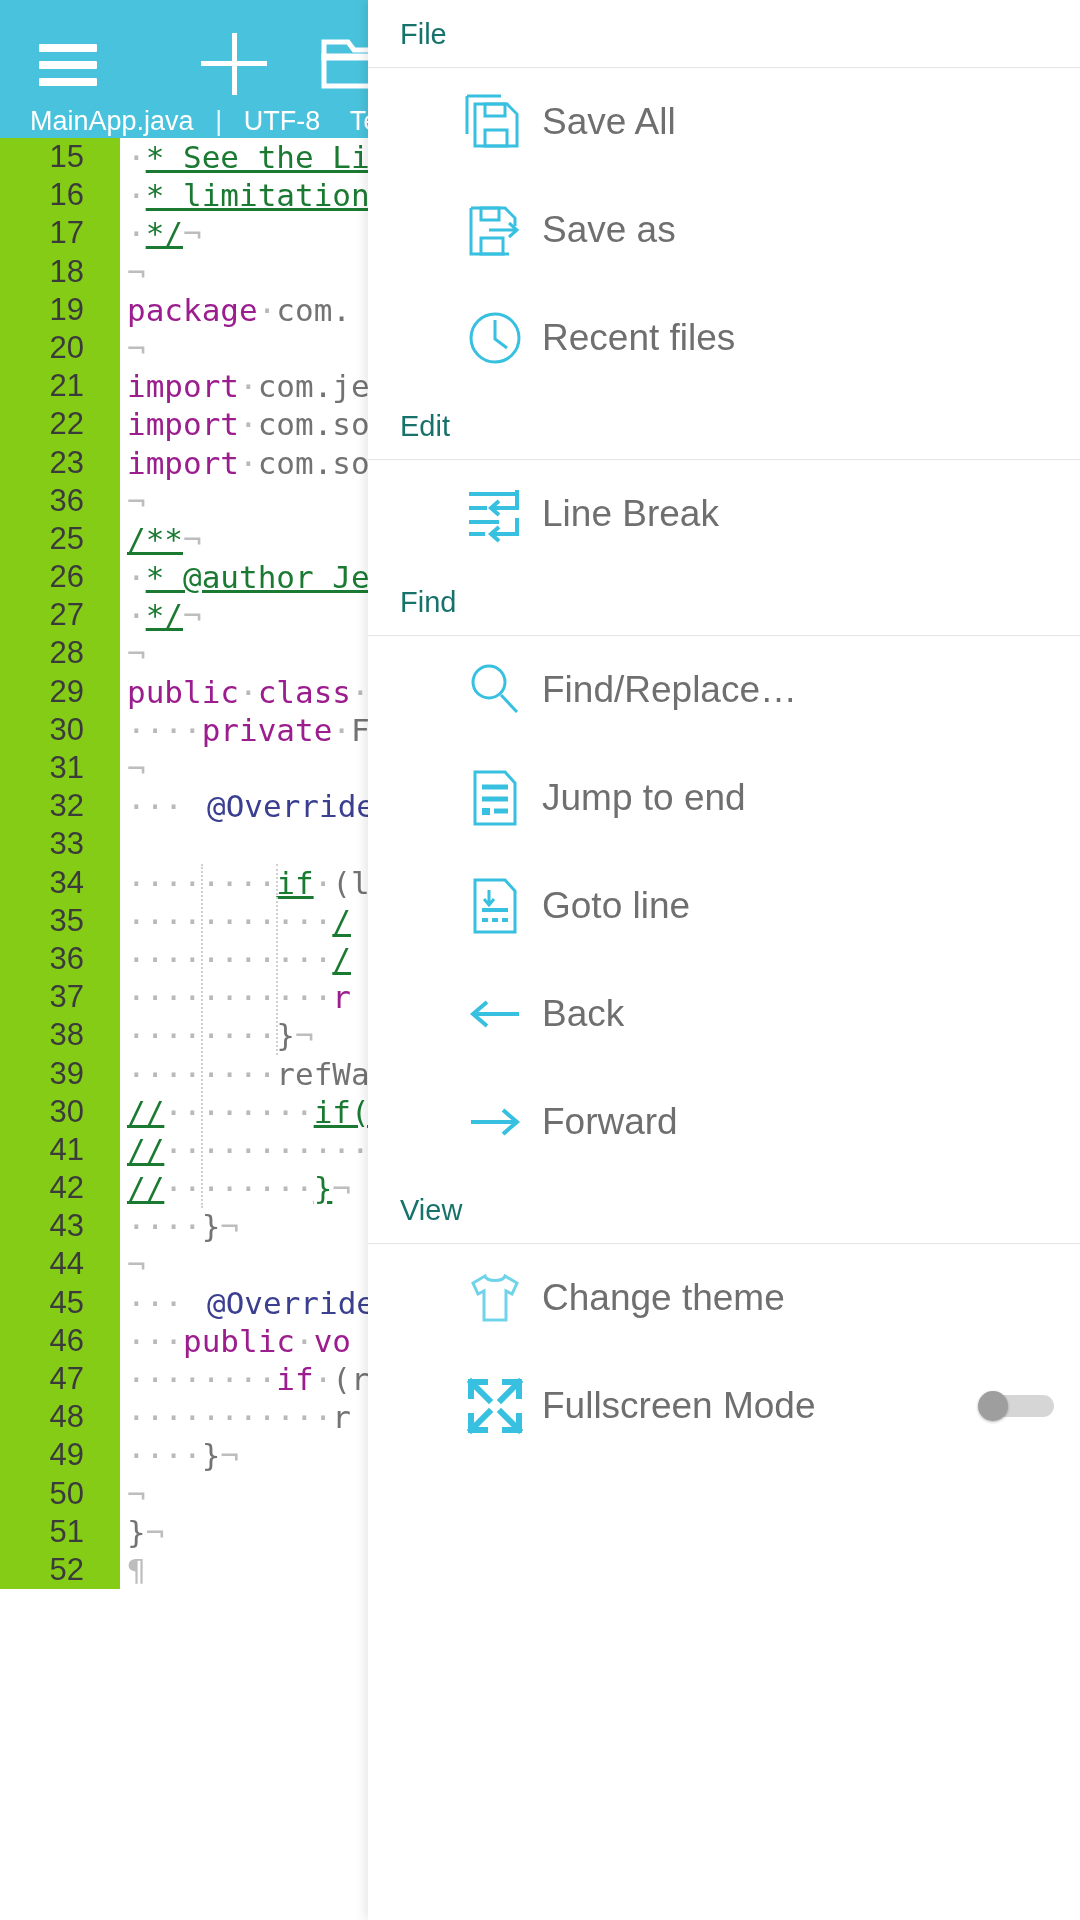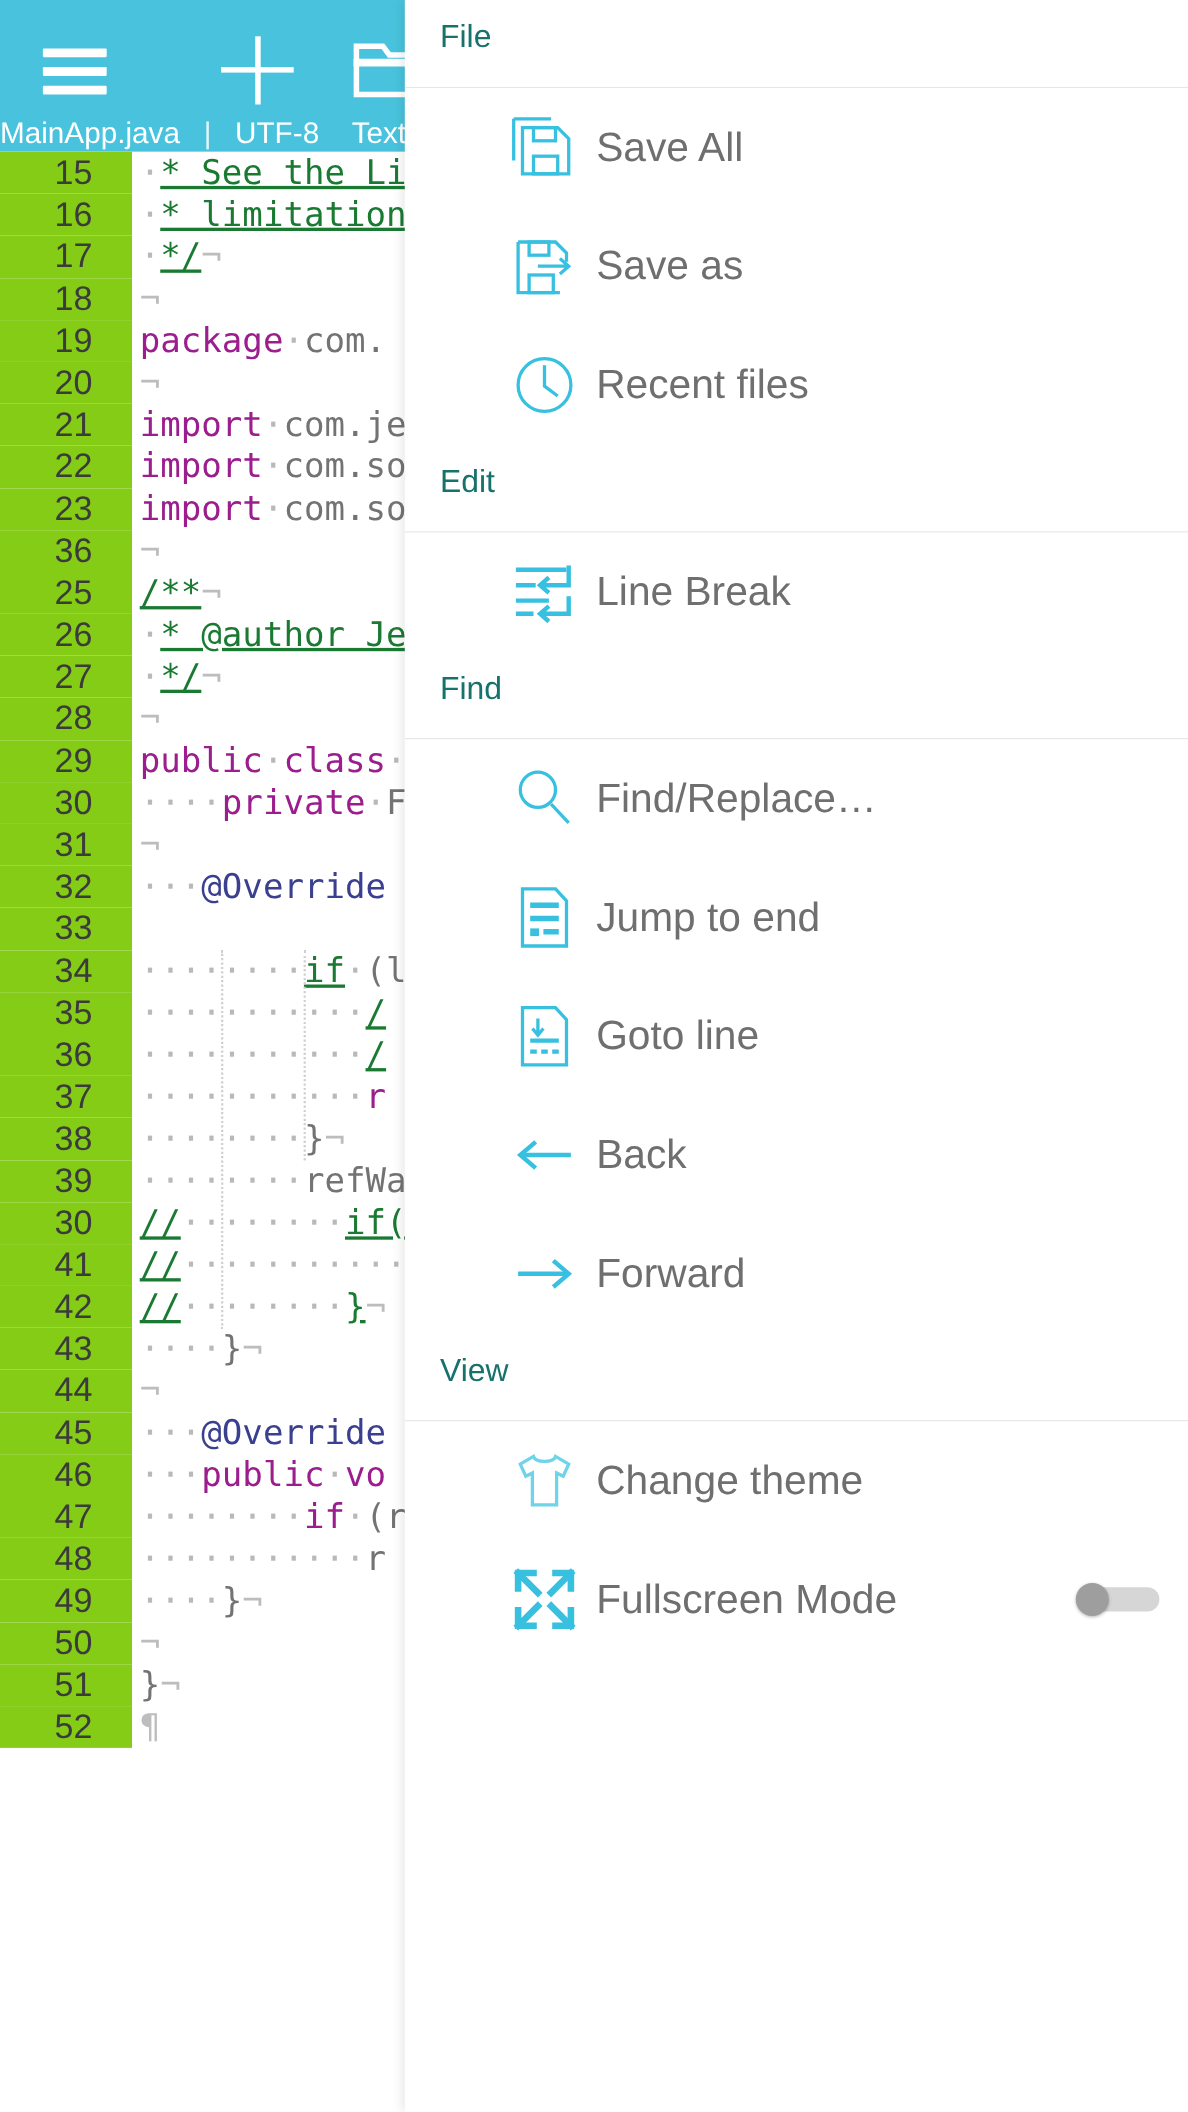--- a/index.html
+++ b/index.html
@@ -42,21 +42,21 @@
 
   #open-icon { left: 318px; }
 
   #statusline {
     position: absolute; left: 0; top: 104px; width: 1080px; height: 34px;
     color: #ffffff; font-size: 27px; line-height: 34px;
     white-space: nowrap;
   }
   #statusline span { display: inline-block; vertical-align: top; }
   .sl-sep { padding: 0 14px; opacity: .85; }
-  #sl-file { }
+  #sl-file { padding-left: 30px; }
   #sl-enc { }
   #sl-type { padding-left: 22px; }
 
   
   #code-area {
     position: absolute; left: 0; top: 138px; width: 1080px; height: 1782px;
     background: #ffffff;
     font-family: "DejaVu Sans Mono", monospace;
     font-size: 31px;
   }
@@ -78,39 +78,39 @@
     border-top: 11px solid #6d6d6d;
   }
   .codetext {
     position: absolute; left: 127px; top: 0; height: 38.2px;
     line-height: 38.2px; white-space: pre;
   }
   
   .cm  { color: #1a7a32; text-decoration: underline; }            
   .kw  { color: #9b1d8e; }            
   .pl  { color: #737373; }            
-  .an  { color: #3b3f8f; }            
+  .an  { color: #3b3f8f; margin-left: 24px; }            
   .ws  { color: #b9b9b9; }            
   .eol { color: #bdbdbd; }            
 
   
   #indent-guides { position: absolute; left: 0; top: 0; width: 1080px; height: 1782px; pointer-events: none; }
   .iguide {
     position: absolute; width: 0; border-left: 2px dotted #cfcfcf;
   }
 
   
   #menu-panel {
     position: absolute; right: 0; top: 0; width: 712px; height: 1920px;
     background: #ffffff;
     box-shadow: -3px 0 10px rgba(0,0,0,.10);
     overflow: hidden;
   }
   .sect-header {
-    position: relative; height: 80px;
+    position: relative; height: 68px;
     padding-left: 32px;
     color: #17726c; font-size: 29px; line-height: 68px;
     font-family: "Liberation Sans", sans-serif;
   }
   .sect-header::after {
     content: ""; position: absolute; left: 0; bottom: 0;
     width: 712px; height: 1px; background: #e6e6e6;
   }
   .menu-item {
     position: relative; height: 108px;

